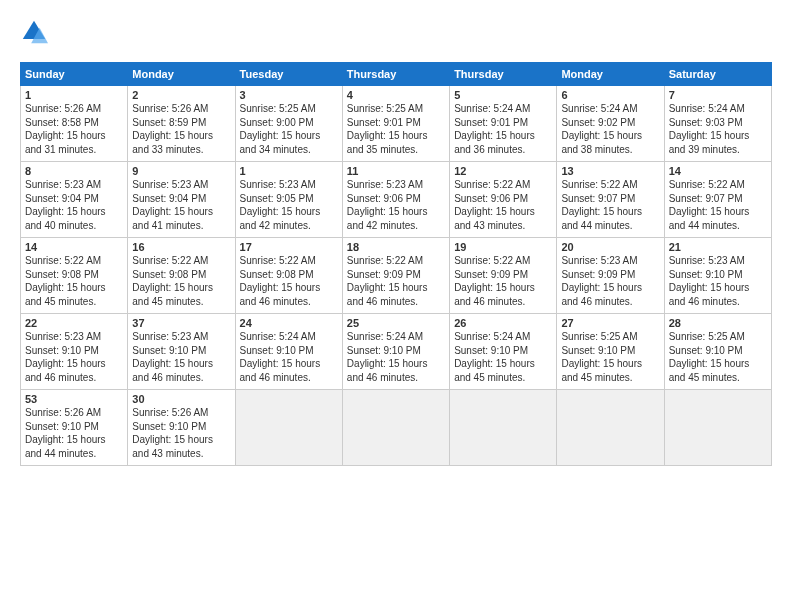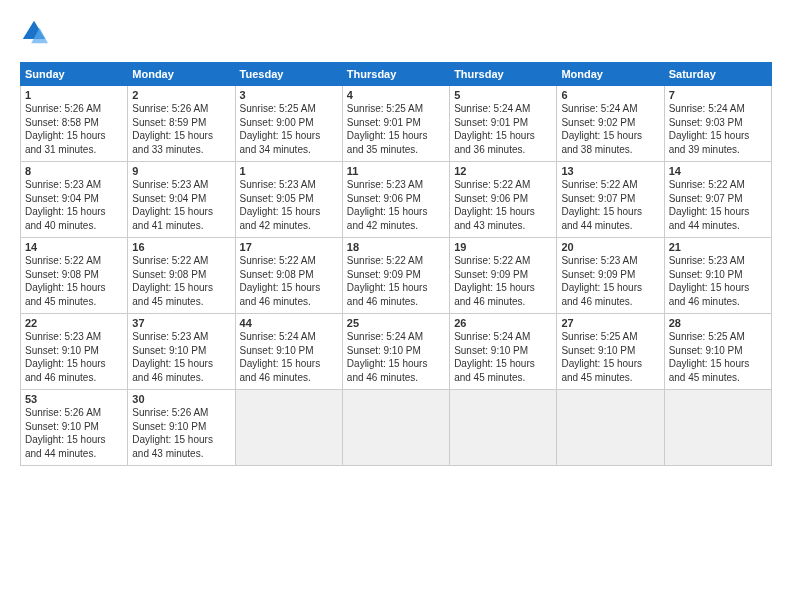--- a/index.html
+++ b/index.html
@@ -225,21 +225,21 @@
         <tr>
           <td>
             <span class="day-num">22</span>
             <div class="day-info">Sunrise: 5:23 AM<br>Sunset: 9:10 PM<br>Daylight: 15 hours<br>and 46 minutes.</div>
           </td>
           <td>
             <span class="day-num">37</span>
             <div class="day-info">Sunrise: 5:23 AM<br>Sunset: 9:10 PM<br>Daylight: 15 hours<br>and 46 minutes.</div>
           </td>
           <td>
-            <span class="day-num">44</span>
+            <span class="day-num">24</span>
             <div class="day-info">Sunrise: 5:24 AM<br>Sunset: 9:10 PM<br>Daylight: 15 hours<br>and 46 minutes.</div>
           </td>
           <td>
             <span class="day-num">25</span>
             <div class="day-info">Sunrise: 5:24 AM<br>Sunset: 9:10 PM<br>Daylight: 15 hours<br>and 46 minutes.</div>
           </td>
           <td>
             <span class="day-num">26</span>
             <div class="day-info">Sunrise: 5:24 AM<br>Sunset: 9:10 PM<br>Daylight: 15 hours<br>and 45 minutes.</div>
           </td>

